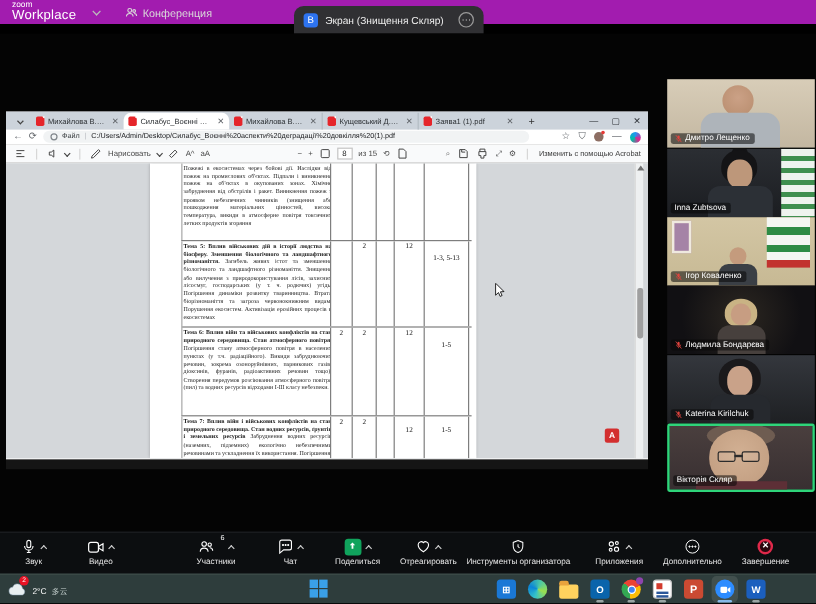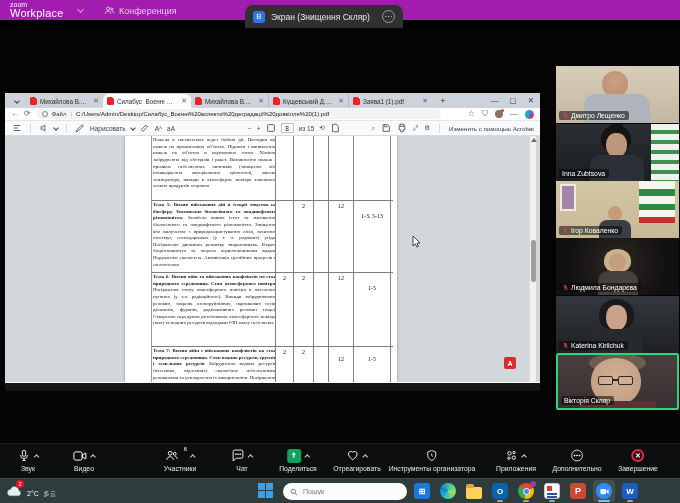--- a/index.html
+++ b/index.html
@@ -533,27 +533,20 @@
         <span class="temp">2°C</span>
         <span class="cond">多云</span>
       </span>
     </div>
     <div class="startbtn">
         <span></span>
         <span></span>
         <span></span>
         <span></span>
       </div>
-    <div class="searchbox">
-      <svg width="8" height="8" viewBox="0 0 24 24" fill="none" stroke="#5f6368" stroke-width="2.4">
-          <circle cx="10" cy="10" r="6.5"></circle>
-          <path d="M15 15l6 6"></path>
-        </svg>
-      <input placeholder="Пошук" style="">
-    </div>
     <div class="apps">
       <div class="app">
           <span class="ic16 ic-store">⊞</span>
         </div>
       <div class="app">
           <span class="ic16 ic-edge"></span>
         </div>
       <div class="app">
           <span class="ic-folder"></span>
         </div>

